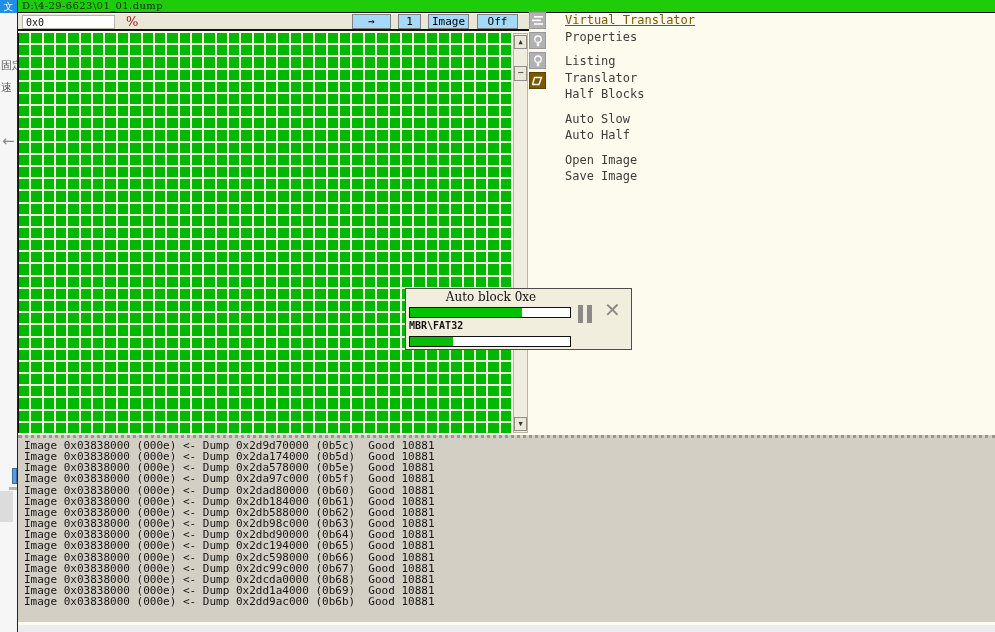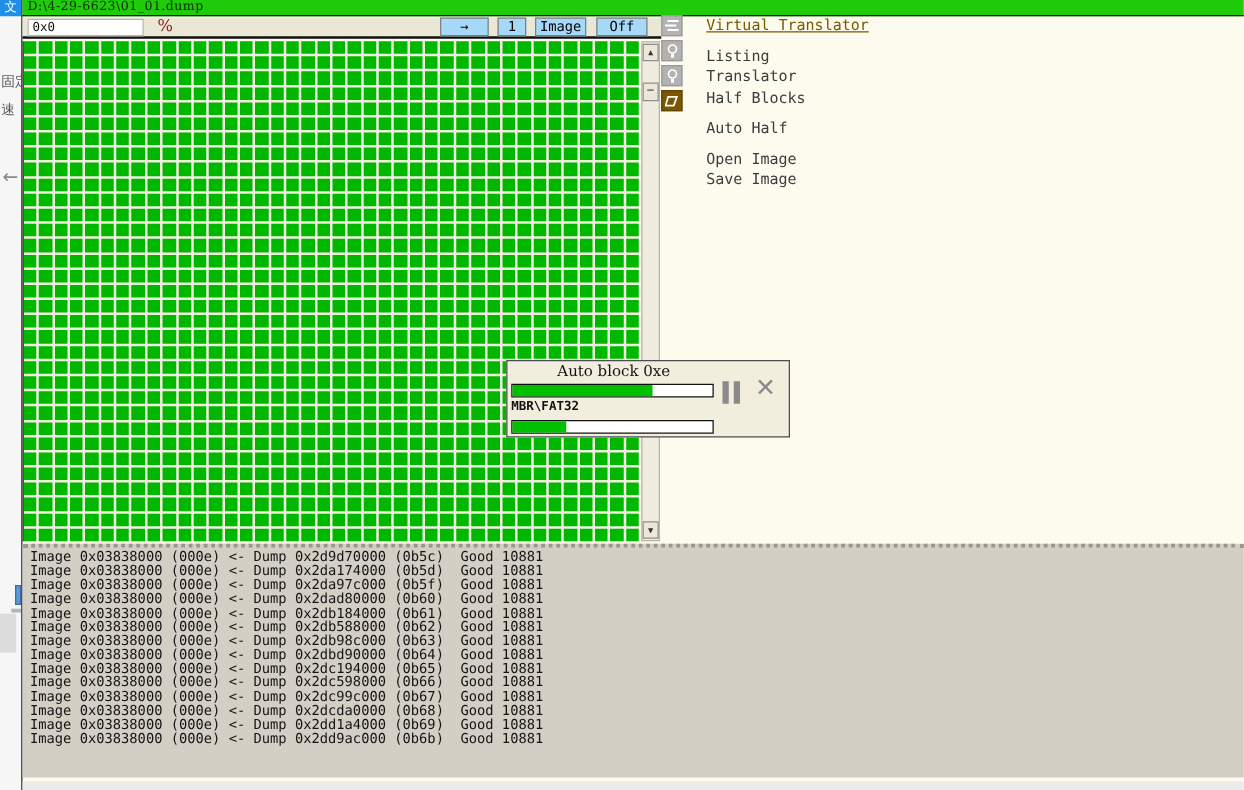--- a/index.html
+++ b/index.html
@@ -1482,27 +1482,29 @@
       <div class="icbtn brown">
         <svg width="11" height="10" viewBox="0 0 11 10">
           <path d="M2.5 1.5 L9.5 1.5 L7 8.5 L0.5 8.5 Z" fill="none" stroke="#fff" stroke-width="1.4"></path>
         </svg>
       </div>
     </div>
 
     <div class="right-panel">
         <div class="linkgroup">
           <div class="link active">Virtual Translator</div>
+          <div class="link">Properties</div>
         </div>
         <div class="linkgroup">
           <div class="link">Listing</div>
           <div class="link">Translator</div>
           <div class="link">Half Blocks</div>
         </div>
         <div class="linkgroup">
+          <div class="link">Auto Slow</div>
           <div class="link">Auto Half</div>
         </div>
         <div class="linkgroup">
           <div class="link">Open Image</div>
           <div class="link">Save Image</div>
         </div>
       </div>
 
     <div class="dialog">
       <div class="dlg-title">Auto block 0xe</div>
@@ -1516,20 +1518,21 @@
       <div class="dlg-pause">
           <span></span>
           <span></span>
         </div>
       <div class="dlg-close">✕</div>
     </div>
 
     <div class="log">
         <div class="logline">Image 0x03838000 (000e) &lt;- Dump 0x2d9d70000 (0b5c)  Good 10881</div>
         <div class="logline">Image 0x03838000 (000e) &lt;- Dump 0x2da174000 (0b5d)  Good 10881</div>
+        <div class="logline">Image 0x03838000 (000e) &lt;- Dump 0x2da578000 (0b5e)  Good 10881</div>
         <div class="logline">Image 0x03838000 (000e) &lt;- Dump 0x2da97c000 (0b5f)  Good 10881</div>
         <div class="logline">Image 0x03838000 (000e) &lt;- Dump 0x2dad80000 (0b60)  Good 10881</div>
         <div class="logline">Image 0x03838000 (000e) &lt;- Dump 0x2db184000 (0b61)  Good 10881</div>
         <div class="logline">Image 0x03838000 (000e) &lt;- Dump 0x2db588000 (0b62)  Good 10881</div>
         <div class="logline">Image 0x03838000 (000e) &lt;- Dump 0x2db98c000 (0b63)  Good 10881</div>
         <div class="logline">Image 0x03838000 (000e) &lt;- Dump 0x2dbd90000 (0b64)  Good 10881</div>
         <div class="logline">Image 0x03838000 (000e) &lt;- Dump 0x2dc194000 (0b65)  Good 10881</div>
         <div class="logline">Image 0x03838000 (000e) &lt;- Dump 0x2dc598000 (0b66)  Good 10881</div>
         <div class="logline">Image 0x03838000 (000e) &lt;- Dump 0x2dc99c000 (0b67)  Good 10881</div>
         <div class="logline">Image 0x03838000 (000e) &lt;- Dump 0x2dcda0000 (0b68)  Good 10881</div>

